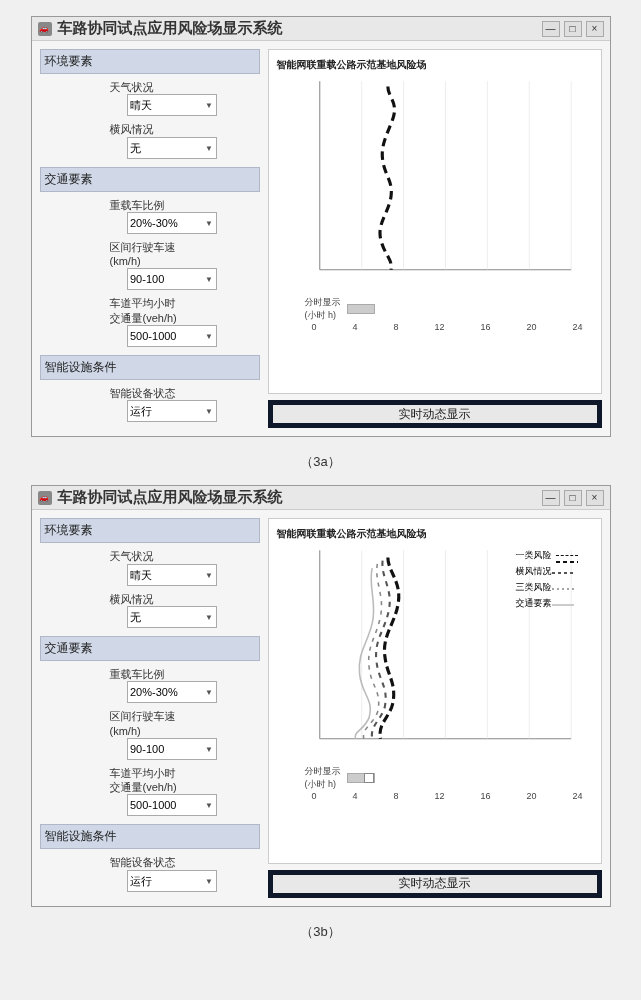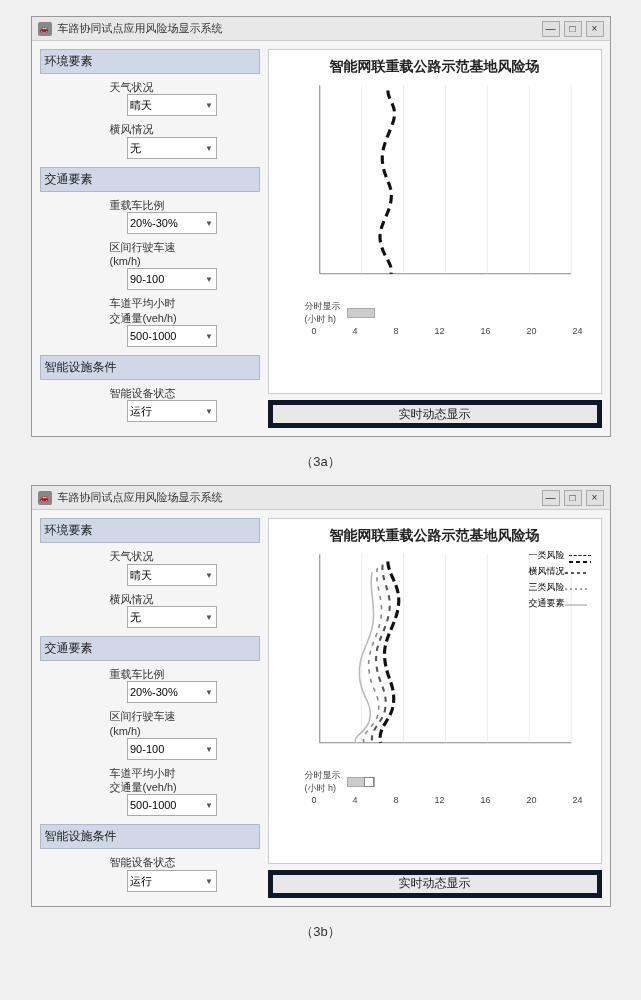--- a/index.html
+++ b/index.html
@@ -38,22 +38,23 @@
       border-radius: 2px;
       display: inline-flex;
       align-items: center;
       justify-content: center;
       font-size: 8px;
       color: white;
     }
 
     .title-bar-text {
       flex: 1;
-      font-size: 11px;
+      font-size: 15px;
       color: #333;
+      font-weight: bold;
     }
 
     .title-bar-controls {
       display: flex;
       gap: 4px;
     }
 
     .title-bar-btn {
       width: 18px;
       height: 16px;
@@ -143,22 +144,22 @@
 
     .chart-container {
       border: 1px solid #ccc;
       background: white;
       flex: 1;
       position: relative;
       padding: 8px 8px 4px 8px;
     }
 
     .chart-title {
-      text-align: center;
-      font-size: 14px;
+      text-align: left;
+      font-size: 10px;
       font-weight: bold;
       color: #222;
       margin-bottom: 4px;
     }
 
     .chart-area {
       width: 100%;
       height: 220px;
       position: relative;
     }
@@ -402,21 +403,21 @@
             <path d="M 95 12 C 95 25, 108 35, 105 55 C 102 75, 90 85, 92 105 C 94 125, 103 130, 100 150 C 97 165, 85 170, 88 185" fill="none" stroke="#111" stroke-width="3" stroke-dasharray="8,4"></path>
 
             <path d="M 90 15 C 88 30, 100 42, 96 62 C 92 82, 82 90, 84 110 C 86 130, 96 135, 92 155 C 88 168, 78 172, 80 185" fill="none" stroke="#555" stroke-width="2" stroke-dasharray="5,5"></path>
 
             <path d="M 85 18 C 82 35, 92 48, 88 68 C 84 88, 75 96, 77 116 C 79 136, 90 140, 85 160 C 80 172, 70 175, 72 185" fill="none" stroke="#888" stroke-width="1.5" stroke-dasharray="4,5"></path>
 
             <path d="M 80 22 C 76 40, 85 55, 80 75 C 75 95, 66 103, 68 123 C 70 143, 82 147, 77 165 C 72 177, 62 178, 64 185" fill="none" stroke="#bbb" stroke-width="1.5"></path>
           </svg>
         </div>
 
-        <div style="position:absolute;right:10px;top:30px;font-size:9px;">
+        <div style="position:absolute;right:23px;top:30px;font-size:9px;">
           <div class="legend-item">
             <span>一类风险</span>
             <div class="legend-line" style="background:#111;height:2px;border-top:1px dashed #111;background:none;">
               <svg width="22" height="4">
                   <line x1="0" y1="2" x2="22" y2="2" stroke="#111" stroke-width="2" stroke-dasharray="4,3"></line>
                 </svg>
             </div>
           </div>
           <div class="legend-item">
             <span>横风情况</span>

